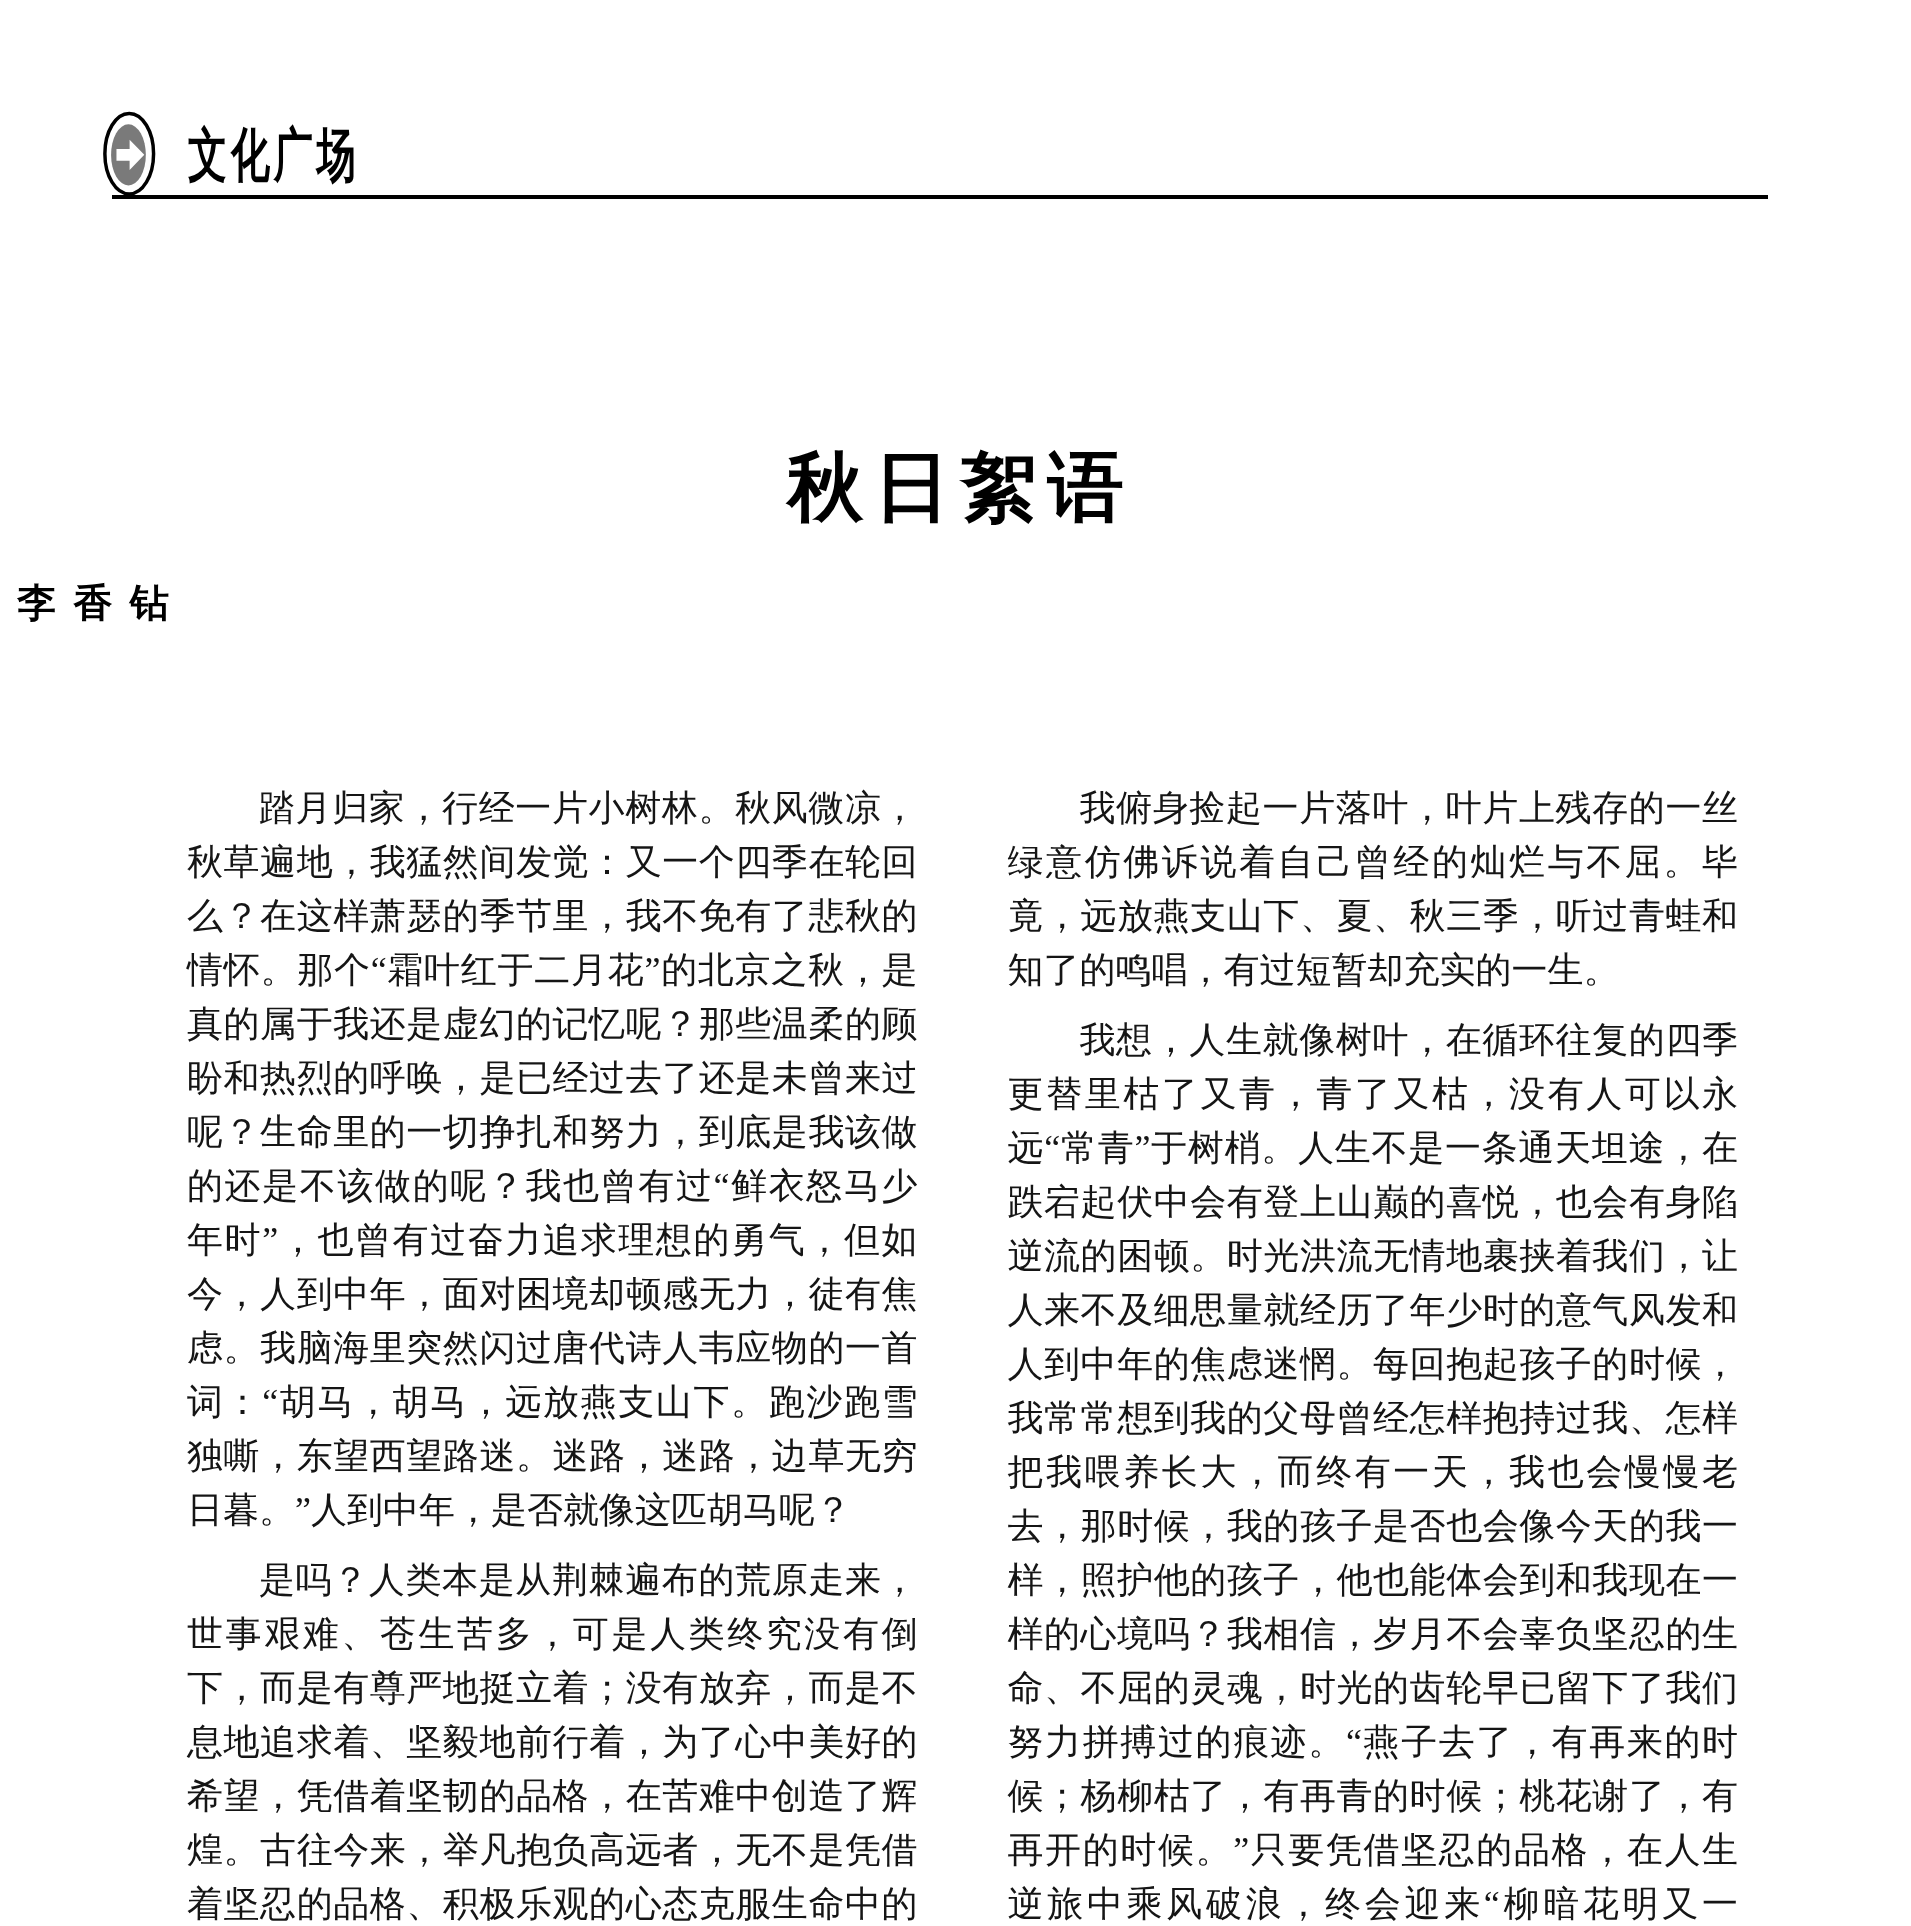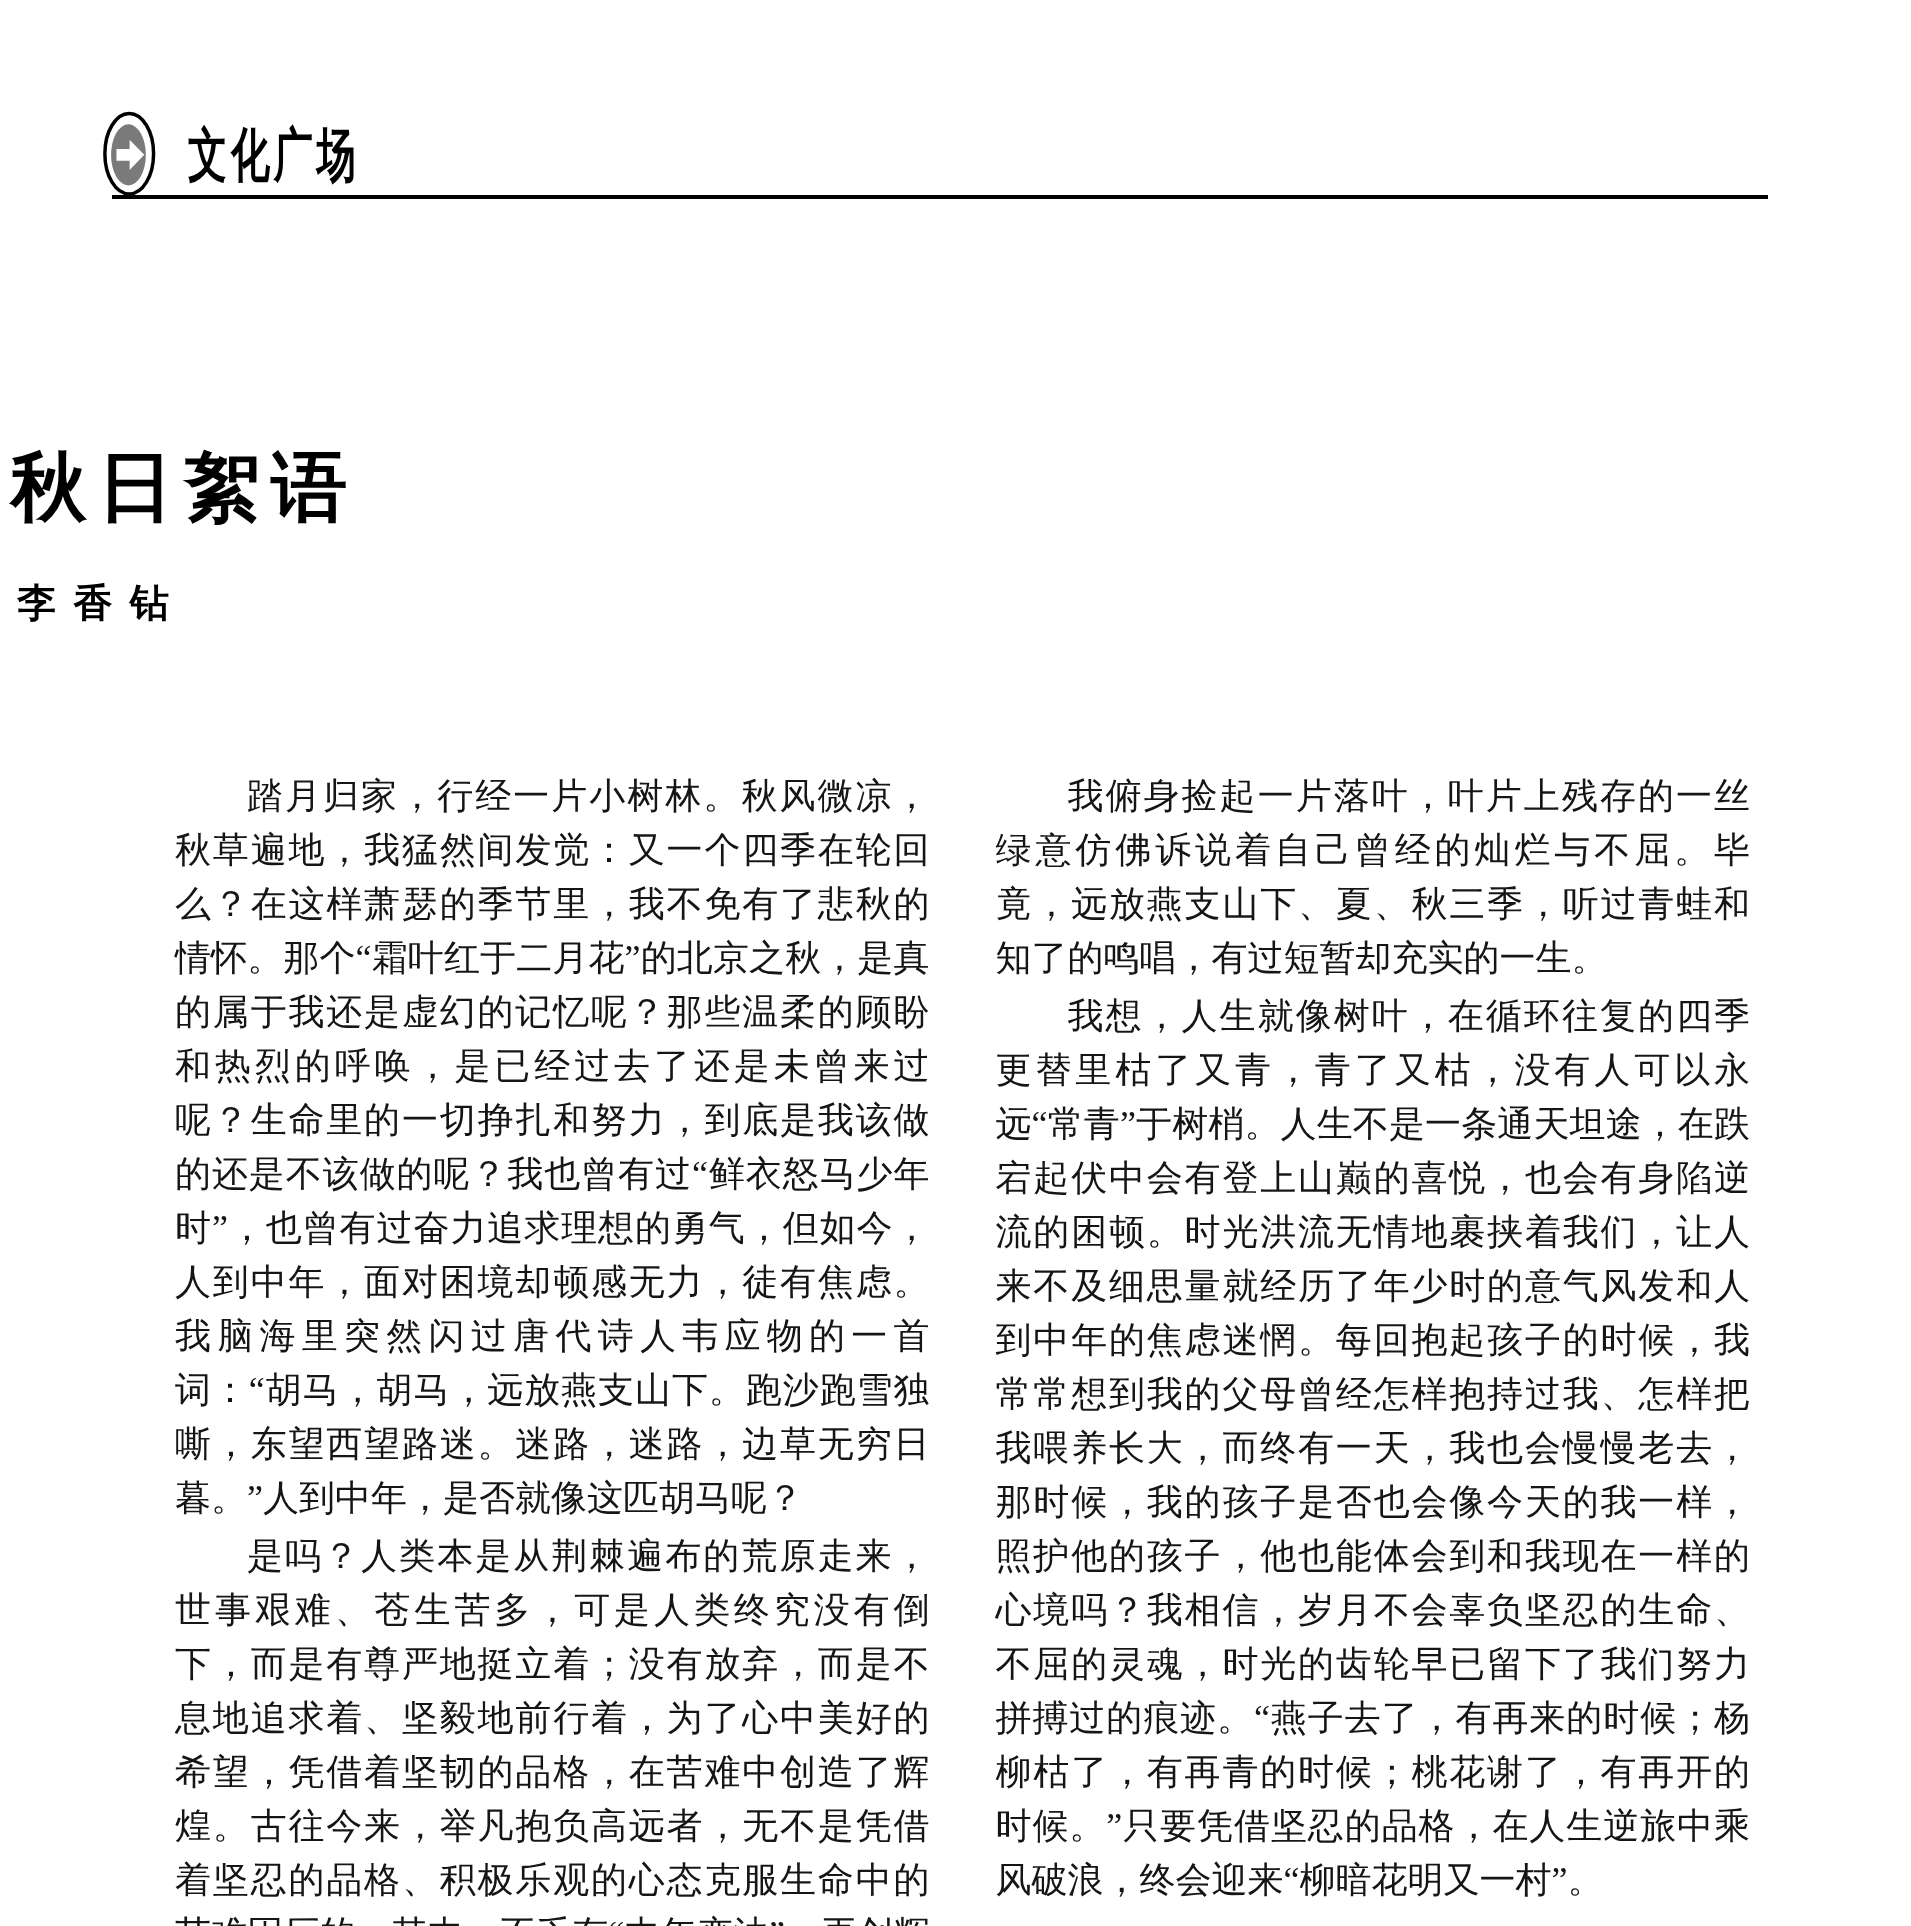--- a/index.html
+++ b/index.html
@@ -19,41 +19,42 @@
     font-family:"Liberation Sans", sans-serif;
     font-weight:bold;font-size:39px;letter-spacing:3.9px;
     transform:scaleY(1.5);transform-origin:left top;
     color:#000;white-space:nowrap;
   }
   .header-rule{position:absolute;left:112px;top:195px;width:1656px;height:4.2px;background:#000;}
 
   
   .article-title{
     position:absolute;left:0;top:437px;width:100%;
+    text-align:center;
     font-family:"Liberation Sans", sans-serif;
     font-weight:900;font-size:76px;letter-spacing:10.8px;text-indent:10.8px;
     color:#000;
   }
   .article-author{
     position:absolute;left:0;top:576px;width:100%;
     font-family:"Liberation Sans", sans-serif;
     font-weight:bold;font-size:39px;letter-spacing:17.3px;text-indent:17.3px;
     color:#000;
   }
 
   
   .article-body{
     position:absolute;left:171px;top:765px;width:1583px;
     display:flex;gap:58px;
     font-size:36px;line-height:54px;
     text-align:justify;
     color:#151515;
   }
   .article-column{width:763px;}
-  .article-column p{margin:4px;padding:0;}
+  .article-column p{margin:16px;padding:0;}
   .para-indent{text-indent:2em;}
 </style>
 </head>
 <body>
 
 <div class="page">
 
   <svg class="section-icon" viewBox="0 0 150 238" xmlns="http://www.w3.org/2000/svg">
     <ellipse cx="73" cy="113" rx="63" ry="104" fill="#ffffff" stroke="#000000" stroke-width="9"></ellipse>
     <ellipse cx="71" cy="116" rx="45" ry="79" fill="#7a7a7a"></ellipse>

